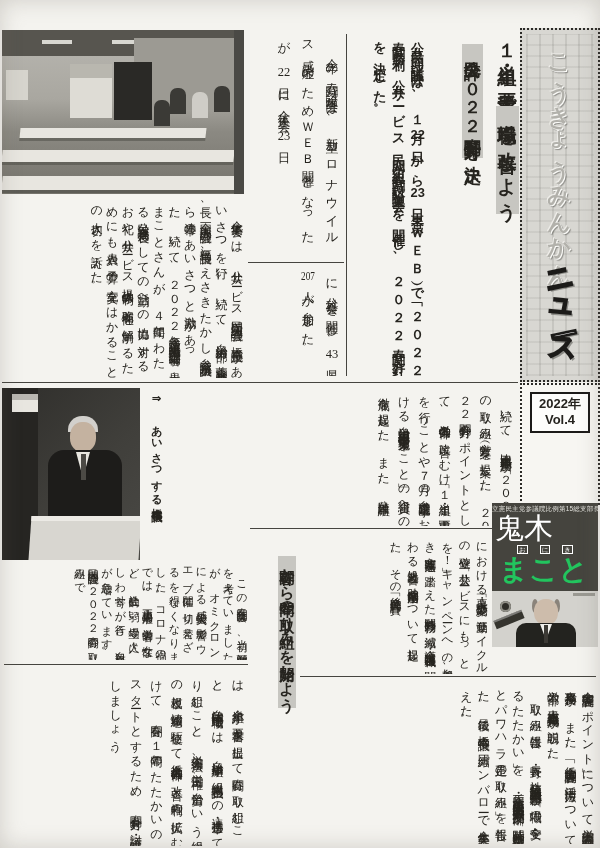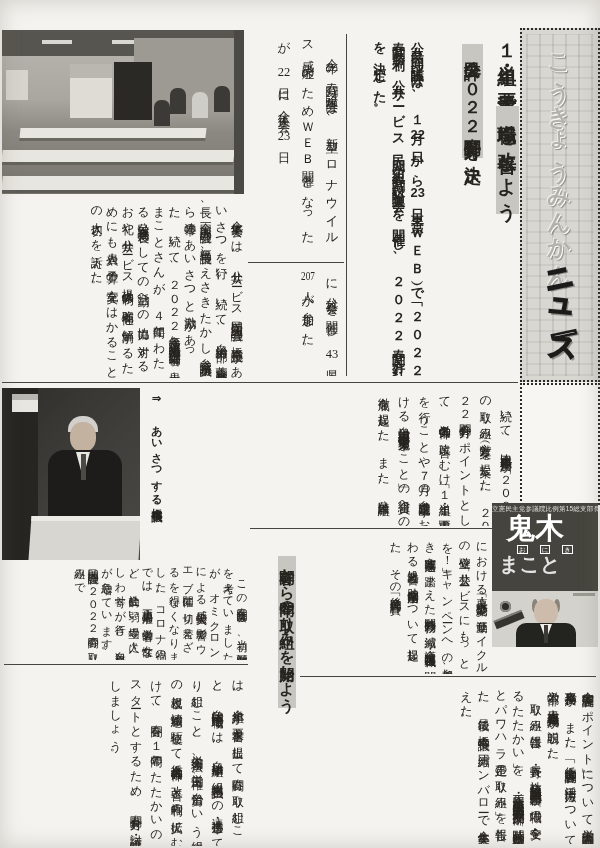--- a/index.html
+++ b/index.html
@@ -92,26 +92,26 @@
   .sp-tie{position:absolute;left:79px;top:66px;width:5px;height:26px;background:#4c4a45;}
   .sp-podium{position:absolute;left:28px;top:128px;width:110px;height:44px;background:#d8d6d0;
     box-shadow:inset 0 5px 0 #eceae5;transform:skewX(-4deg);}
   .sp-caption{left:142px;top:392px;width:22px;height:170px;font-family:"Liberation Sans",sans-serif;
     font-weight:bold;font-size:11px;letter-spacing:1px;}
 
   
   .poster{position:absolute;left:492px;top:503px;width:106px;height:144px;background:#45443e;
     font-family:"Liberation Sans",sans-serif;overflow:hidden;}
   .po-top{color:#e3e2dd;font-size:6.5px;letter-spacing:.2px;text-align:center;padding-top:2px;white-space:nowrap;}
-  .po-kanji{display:flex;justify-content:space-between;padding:0 14px;color:#ffffff;
-    font-weight:bold;font-size:29px;line-height:1.02;}
+  .po-kanji{display:flex;justify-content:space-between;padding:0 3px;color:#ffffff;
+    font-weight:normal;font-size:29px;line-height:1.02;}
   .po-furi{display:flex;justify-content:center;gap:12px;margin-top:1px;}
   .po-furi span{color:#fff;font-size:6.5px;border:1px solid #fff;padding:0 1px;line-height:1.2;}
-  .po-kana{display:flex;justify-content:space-between;padding:0 7px;color:#e5e5e5;
-    font-weight:bold;font-size:20px;line-height:1.05;}
+  .po-kana{display:flex;justify-content:space-between;padding:0 7px;color:#22c55e;
+    font-weight:bold;font-size:29px;line-height:1.05;}
   .po-photo{position:absolute;left:0;bottom:0;width:100%;height:56px;background:#d3d2cd;overflow:hidden;}
   .po-credit{position:absolute;right:3px;top:2px;width:22px;height:3px;background:#9a9992;}
   .po-head{position:absolute;left:42px;top:8px;width:24px;height:26px;border-radius:46%;background:#cdbcab;}
   .po-hairl{position:absolute;left:40px;top:8px;width:6px;height:14px;border-radius:50%;background:#8a837a;}
   .po-hairr{position:absolute;left:62px;top:8px;width:6px;height:14px;border-radius:50%;background:#8a837a;}
   .po-body{position:absolute;left:24px;top:32px;width:60px;height:24px;border-radius:10px 10px 0 0;background:#23231f;}
   .po-shirt{position:absolute;left:48px;top:33px;width:12px;height:16px;background:#f0efeb;
     clip-path:polygon(0 0,100% 0,50% 100%);}
   .po-tie{position:absolute;left:52px;top:34px;width:4px;height:18px;background:#3c3a35;}
   .po-badge{position:absolute;left:8px;top:10px;width:11px;height:11px;border-radius:50%;
@@ -123,20 +123,24 @@
 <body>
 
 <div id="canvas">
 
   <div class="masthead">
     <span class="t-main">こうきょうみんかん</span>
     <span class="t-sub"><span class="ch">ニ</span><span class="ch">ュ</span><span class="ch">ー</span><span class="ch">ス</span></span>
   </div>
 
   <div class="infobox">
+    <div class="issue-box">
+      <div>2022年</div>
+      <div>Vol.4</div>
+    </div>
   </div>
 
   <div class="vt s1-headline">
     <div class="l1">
       <span>１単組・１要求で</span><span class="hl">職場を改善しよう</span>
     </div>
     <div class="l2">
       <span class="hl">公民評２０２２春闘方針を決定</span>
     </div>
   </div>

